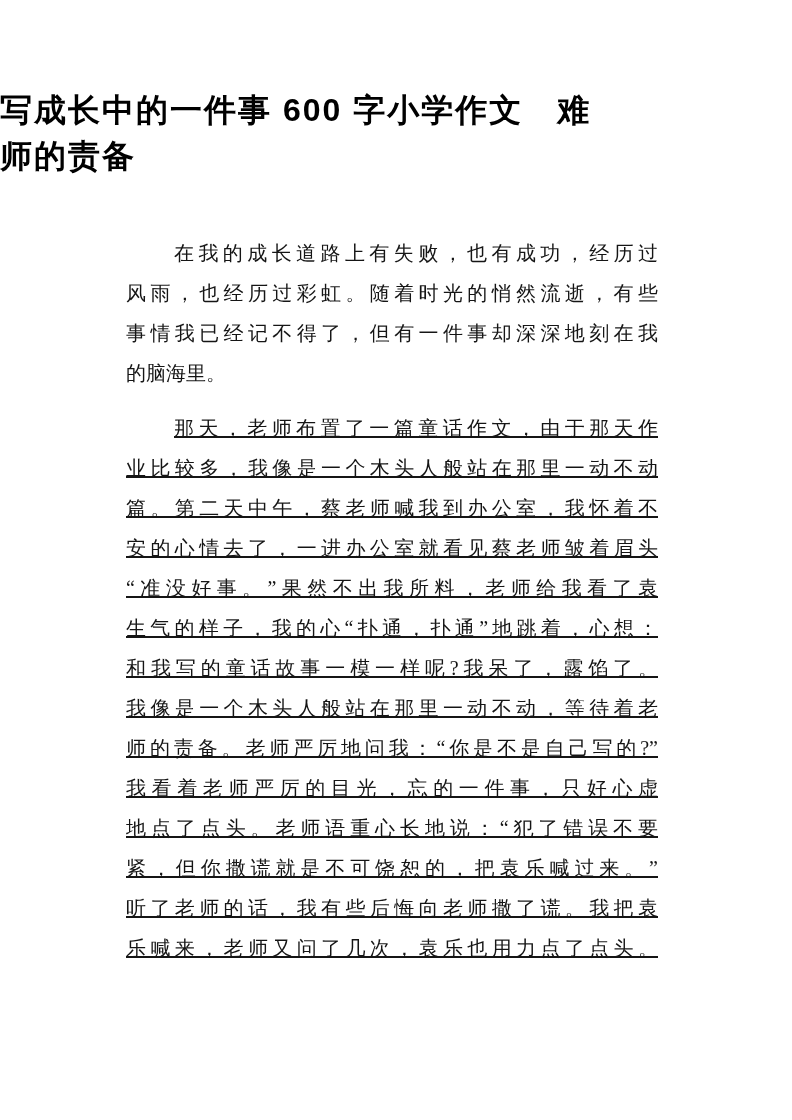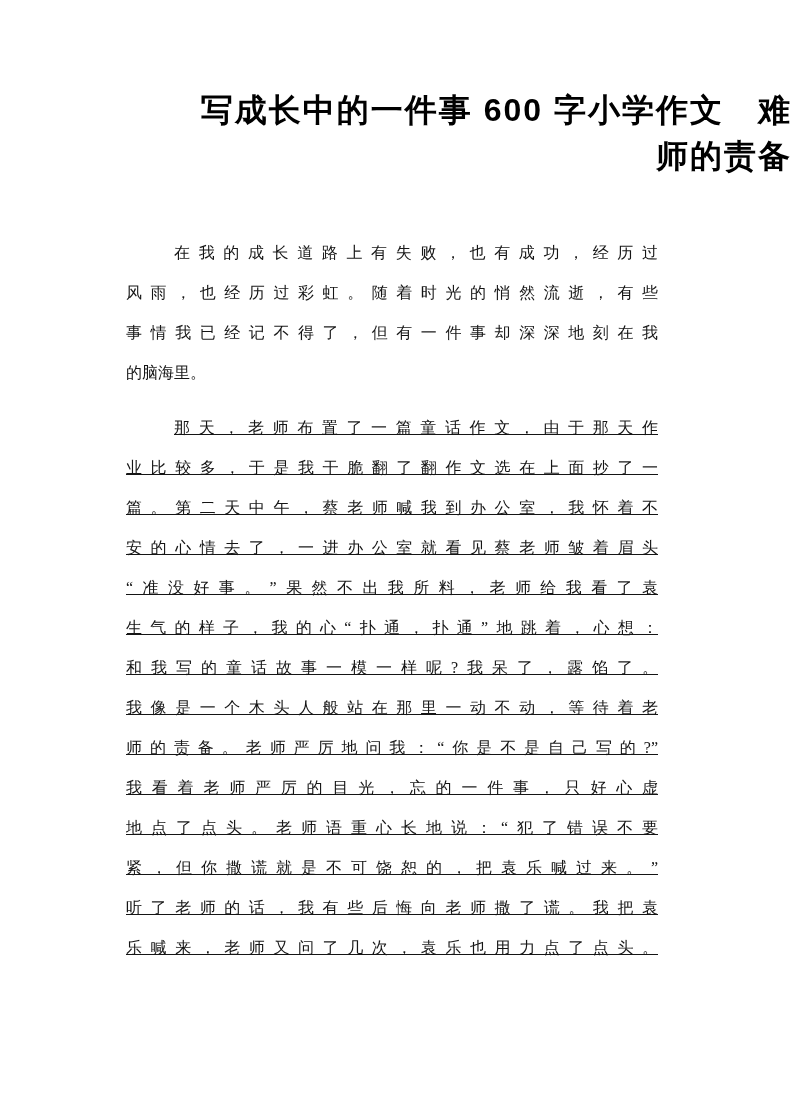--- a/index.html
+++ b/index.html
@@ -18,28 +18,27 @@
     margin: 87px 0 0 0;
     color: #000000;
     font-family: "Liberation Sans", "DejaVu Sans", sans-serif;
     font-weight: bold;
     font-size: 32px;
     line-height: 46px;
     text-align: center;
     letter-spacing: 2px;
   }
   .title .title-line {
-    text-align: right;
-    margin-left: 48px;
+    text-align: left;
   }
   .essay-body {
     margin: 54px 134px 0 126px;
     color: #151515;
     font-family: "Liberation Serif", "DejaVu Serif", serif;
-    font-size: 16px;
+    font-size: 20px;
     line-height: 40px;
   }
   .paragraph + .paragraph {
     margin-top: 15px;
     text-decoration: underline;
   }
   .text-line {
     text-align: justify;
     text-align-last: justify;
     white-space: nowrap;
@@ -66,21 +65,21 @@
 
     <div class="paragraph">
       <div class="text-line indent">在我的成长道路上有失败，也有成功，经历过</div>
       <div class="text-line">风雨，也经历过彩虹。随着时光的悄然流逝，有些</div>
       <div class="text-line">事情我已经记不得了，但有一件事却深深地刻在我</div>
       <div class="text-line last-short">的脑海里。</div>
     </div>
 
     <div class="paragraph">
       <div class="text-line indent">那天，老师布置了一篇童话作文，由于那天作</div>
-      <div class="text-line">业比较多，于是我干脆翻了翻作文选在上面抄了一</div>
+      <div class="text-line">业比较多，我像是一个木头人般站在那里一动不动</div>
       <div class="text-line">篇。第二天中午，蔡老师喊我到办公室，我怀着不</div>
       <div class="text-line">安的心情去了，一进办公室就看见蔡老师皱着眉头</div>
       <div class="text-line">“准没好事。”果然不出我所料，老师给我看了袁</div>
       <div class="text-line">生气的样子，我的心“扑通，扑通”地跳着，心想：</div>
       <div class="text-line">和我写的童话故事一模一样呢?我呆了，露馅了。</div>
       <div class="text-line">我像是一个木头人般站在那里一动不动，等待着老</div>
       <div class="text-line">师的责备。老师严厉地问我：“你是不是自己写的?”</div>
       <div class="text-line">我看着老师严厉的目光，忘的一件事，只好心虚</div>
       <div class="text-line">地点了点头。老师语重心长地说：“犯了错误不要</div>
       <div class="text-line">紧，但你撒谎就是不可饶恕的，把袁乐喊过来。”</div>

